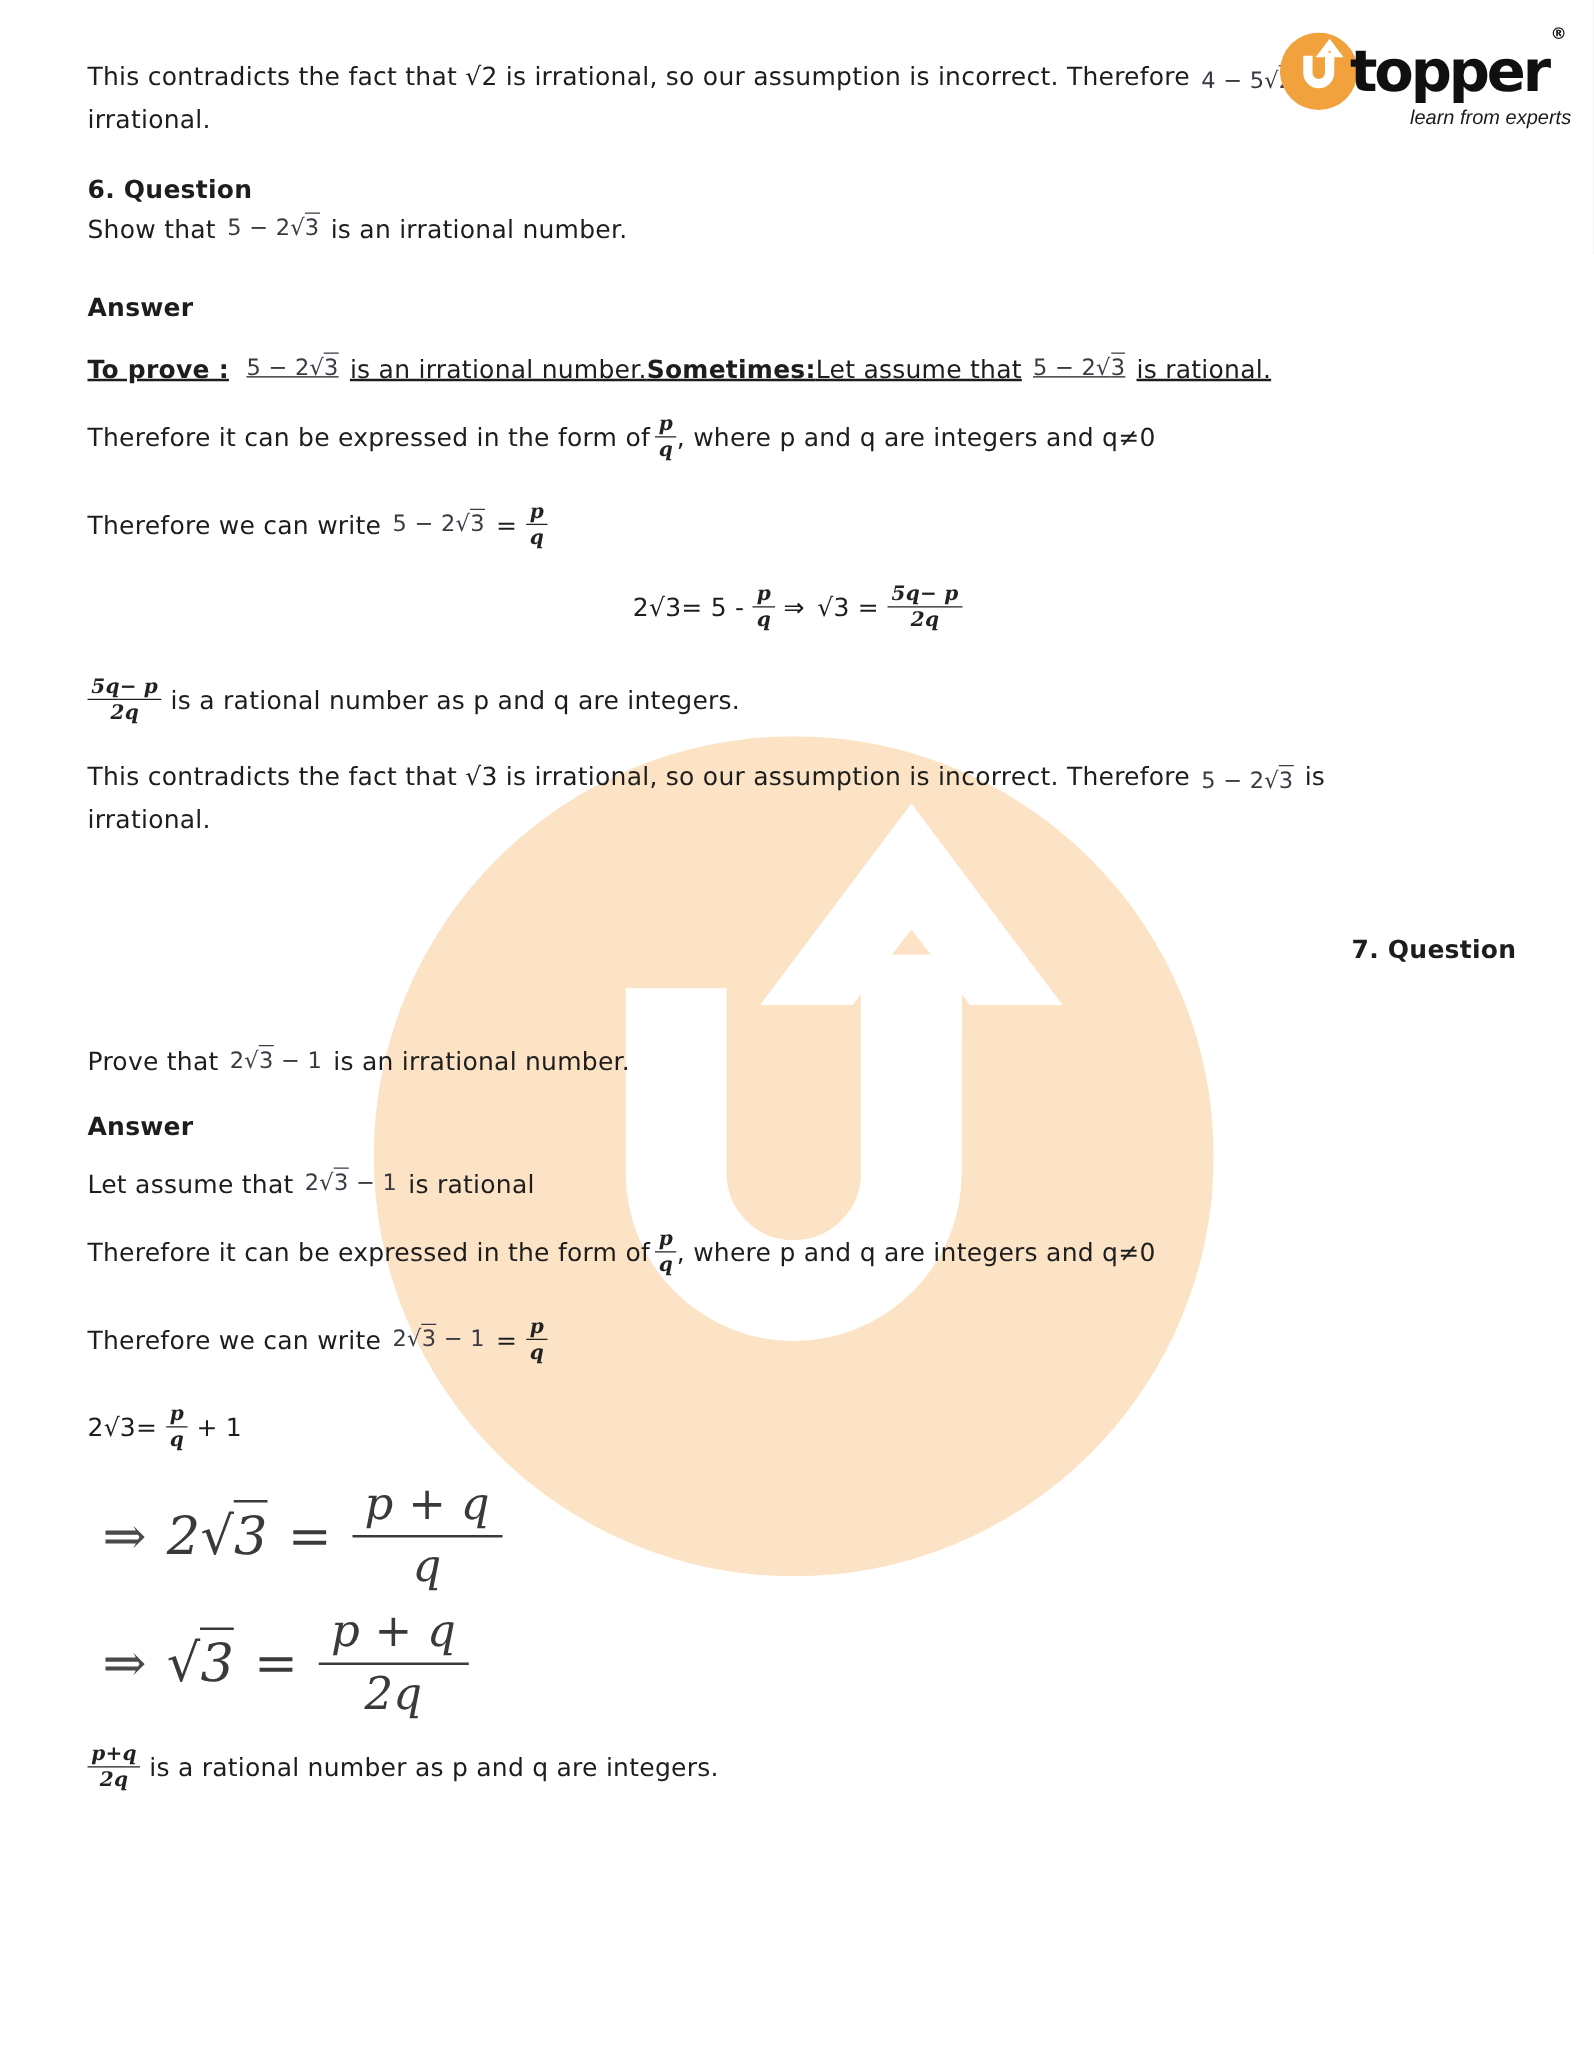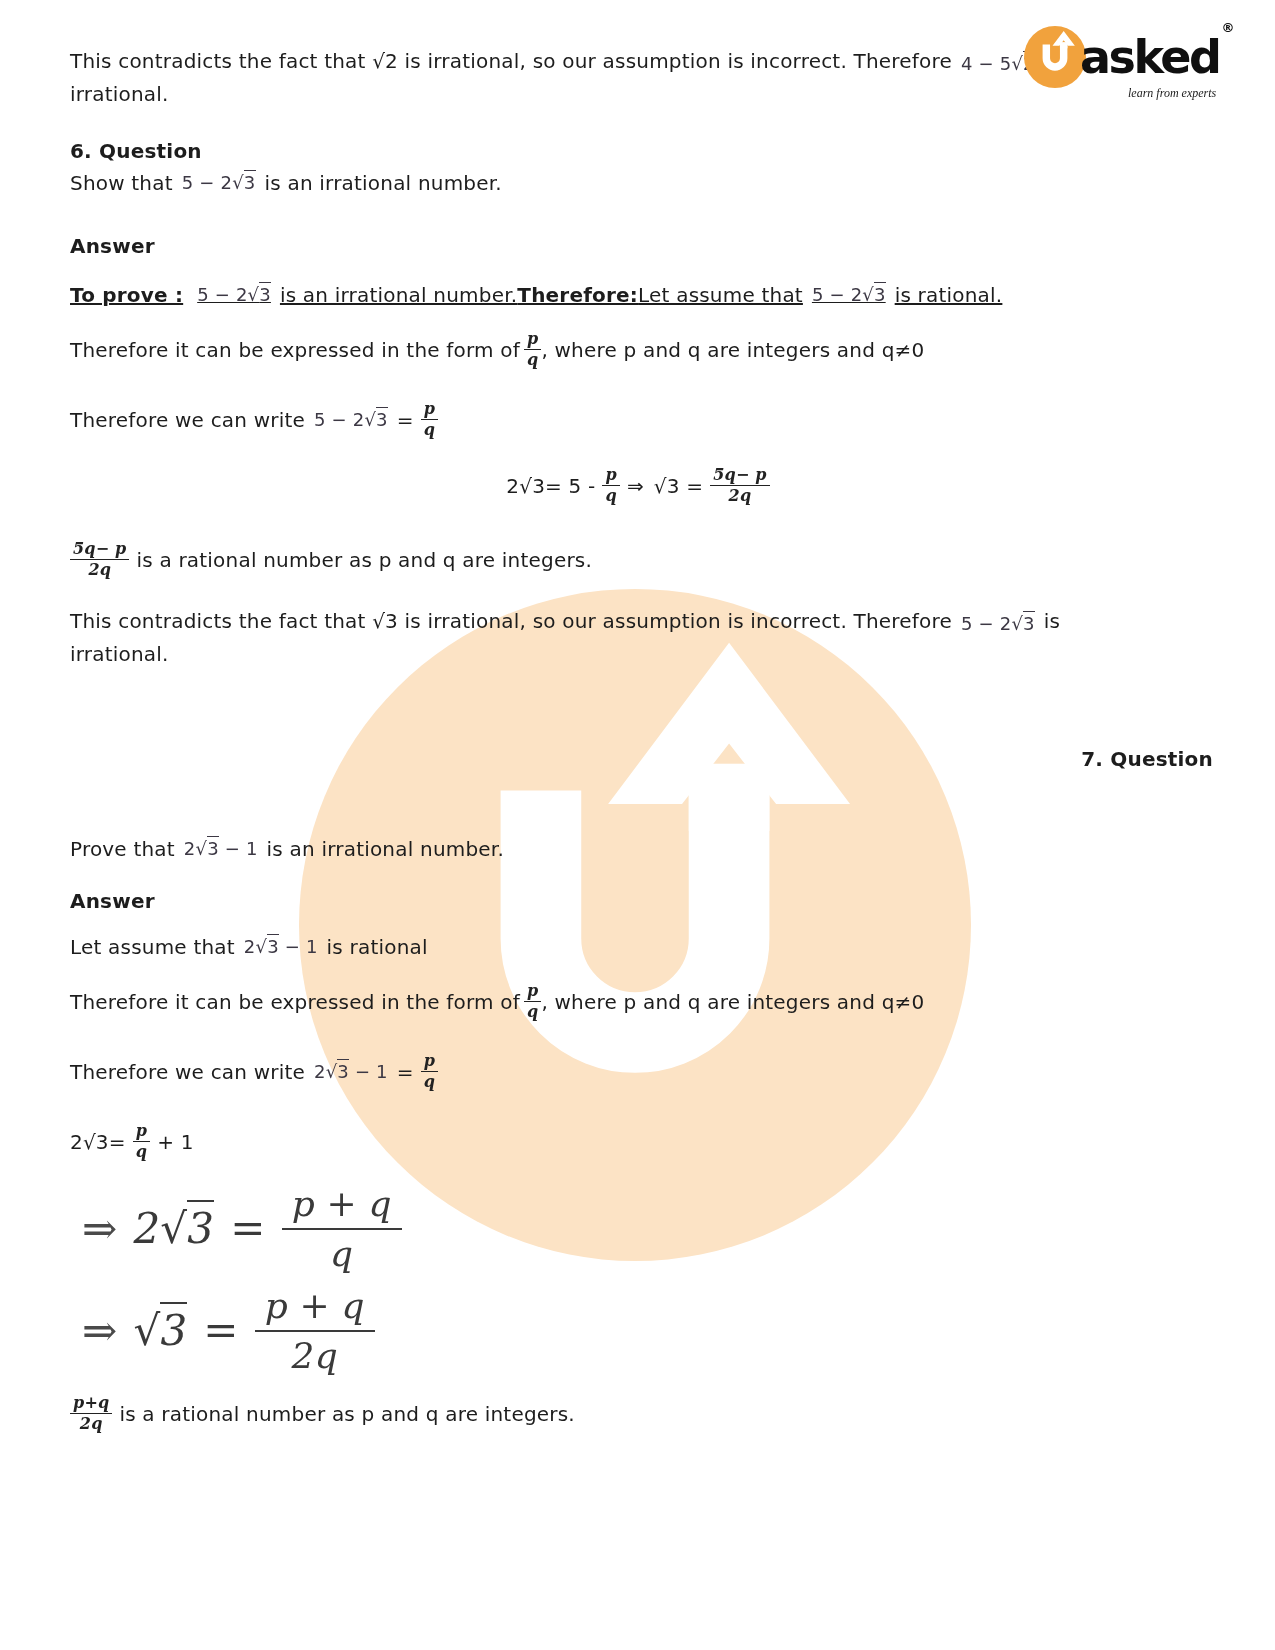--- a/index.html
+++ b/index.html
@@ -28,22 +28,22 @@
   .dfr .nu{border-bottom:2.5px solid #3a3a3a;padding:0 10px 3px;}
   .dfr .de{padding-top:2px;}
   
   .watermark{position:absolute;left:299px;top:589px;width:672px;height:672px;z-index:1;pointer-events:none;}
   
   .brand{position:absolute;left:1024px;top:20px;z-index:3;display:flex;align-items:flex-start;}
   .brand .mark{width:62px;height:62px;margin-top:6px;}
   .brand .word{font-family:"DejaVu Sans",sans-serif;font-weight:bold;font-size:46px;line-height:46px;
                letter-spacing:-2.5px;color:#101010;margin-left:-6px;margin-top:14px;}
   .brand .reg{font-size:13px;font-weight:bold;color:#101010;vertical-align:top;margin-left:2px;}
-  .brand .tag{position:absolute;left:104px;top:66px;font-family:Liberation Serif, serif;font-style:italic;
-              font-size:12px;color:#1a1a1a;white-space:nowrap;}
+  .brand .tag{position:absolute;left:104px;top:66px;font-family:Liberation Sans, sans-serif;font-style:italic;
+              font-size:16px;color:#1a1a1a;white-space:nowrap;}
   .whitebox{background:#ffffff;}
 </style>
 </head>
 <body>
 
 <div class="page">
 
   <svg class="watermark" viewBox="0 0 100 100" aria-hidden="true">
     <circle cx="50" cy="50" r="50" fill="#FCE3C5"></circle>
     <path d="M36,30 V52 a14,14 0 0 0 28,0 V28" fill="none" stroke="#ffffff" stroke-width="12"></path>
@@ -51,21 +51,21 @@
     <rect x="58" y="26" width="12" height="10" fill="#ffffff"></rect>
   </svg>
 
   <div class="brand">
     <svg class="mark" viewBox="0 0 100 100" aria-hidden="true">
       <circle cx="50" cy="50" r="50" fill="#F1A23D"></circle>
       <path d="M36,30 V52 a14,14 0 0 0 28,0 V28" fill="none" stroke="#ffffff" stroke-width="12"></path>
       <polygon points="64,8 82,32 71,32 64,23 57,32 46,32" fill="#ffffff"></polygon>
       <rect x="58" y="26" width="12" height="10" fill="#ffffff"></rect>
     </svg>
-    <span class="word">asked</span>
+    <span class="word">topper</span>
       <span class="reg">®</span>
     <span class="tag">learn from experts</span>
   </div>
 
   <div class="blk" style="top:46px;">
     <div><span>This contradicts the fact that √2 is irrational, so our assumption is incorrect. Therefore</span><span class="im whitebox"><span>4 − 5√</span><span class="ov">2</span></span><span class="whitebox">is</span></div>
     <div>irrational.</div>
   </div>
 
   <div class="blk b" style="top:136px;">6. Question</div>
@@ -75,21 +75,21 @@
       <span class="im"><span>5 − 2√</span><span class="ov">3</span></span>
       <span>is an irrational number.</span>
   </div>
 
   <div class="blk b" style="top:231px;">Answer</div>
 
   <div class="blk nowrap" style="top:280px;text-decoration:underline;">
     <span class="b">To prove :</span>
       <span class="im" style="margin-left:14px"><span>5 − 2√</span><span class="ov">3</span></span>
       <span>is an irrational number.</span>
-      <span class="b">Therefore:</span>
+      <span class="b">Sometimes:</span>
       <span>Let assume that</span>
       <span class="im"><span>5 − 2√</span><span class="ov">3</span></span>
       <span>is rational.</span>
   </div>
 
   <div class="blk nowrap" style="top:330px;">
     <span>Therefore it can be expressed in the form of</span>
       <span class="fr" style="margin-left:4px;margin-right:0">
         <span class="nu">p</span>
         <span class="de">q</span>

